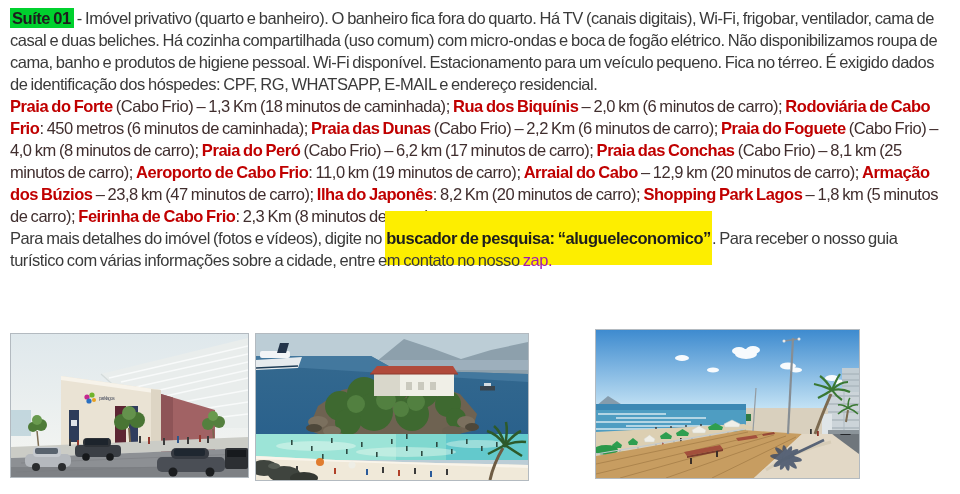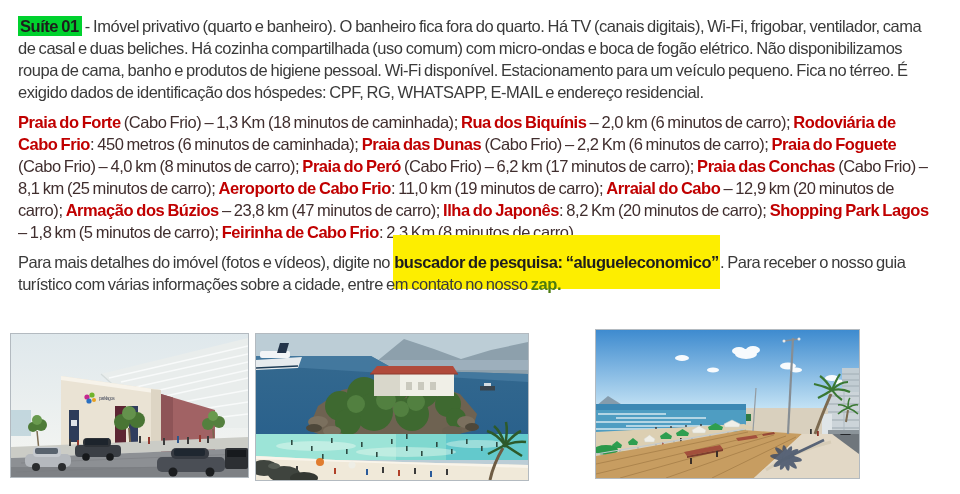--- a/index.html
+++ b/index.html
@@ -2,28 +2,28 @@
 <html><head>
 <meta charset="utf-8">
 <style>
   html,body{margin:0;padding:0;background:#ffffff;}
   .page{
     position:relative;width:960px;height:494px;background:#ffffff;overflow:hidden;
     font-family:"Liberation Sans",sans-serif;font-size:16.5px;line-height:22px;
     letter-spacing:-0.45px;word-spacing:-1px;color:#3a3a3a;
   }
   .textblock{padding:0 14px 0 10px;}
-  .page p{margin:8px;}
+  .page p{margin:0;}
   .p1{padding-top:7px;}
   .p2{margin-top:15px;color:#402e2e;}
   .p3{margin-top:40px;}
   .hl-green{background:#00d12e;font-weight:bold;color:#1d1d1d;padding:1px 3px 1px 2px;}
   .place{color:#c00000;font-weight:bold;}
   .hl-yellow{background:#fdee00;font-weight:bold;color:#1d1d1d;padding:18px 1px;}
-  .zap{color:#4d7c0f;font-weight:bold;}
+  .zap{color:#a21caf;font-weight:normal;}
   .photos{position:absolute;left:10px;top:329px;display:flex;align-items:flex-start;}
   .photo{border:1px solid #b3bac0;background:#fff;font-size:0;line-height:0;}
   .photo svg{display:block;}
   .photo-1{width:237px;height:143px;margin-top:4px;}
   .photo-2{width:272px;height:146px;margin-left:6px;margin-top:4px;}
   .photo-3{width:263px;height:148px;margin-left:66px;margin-top:0;}
 </style>
 </head>
 <body>
 

